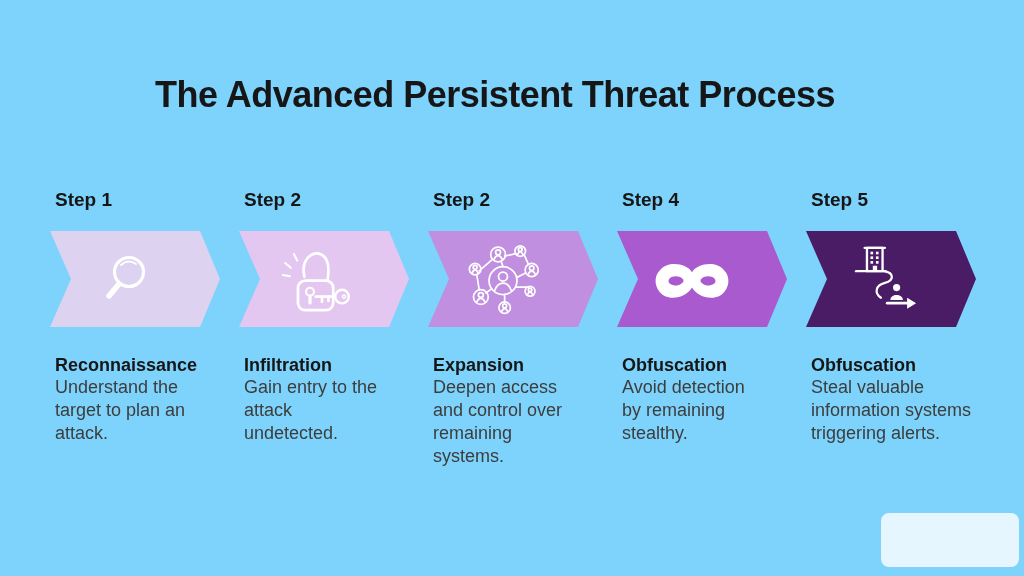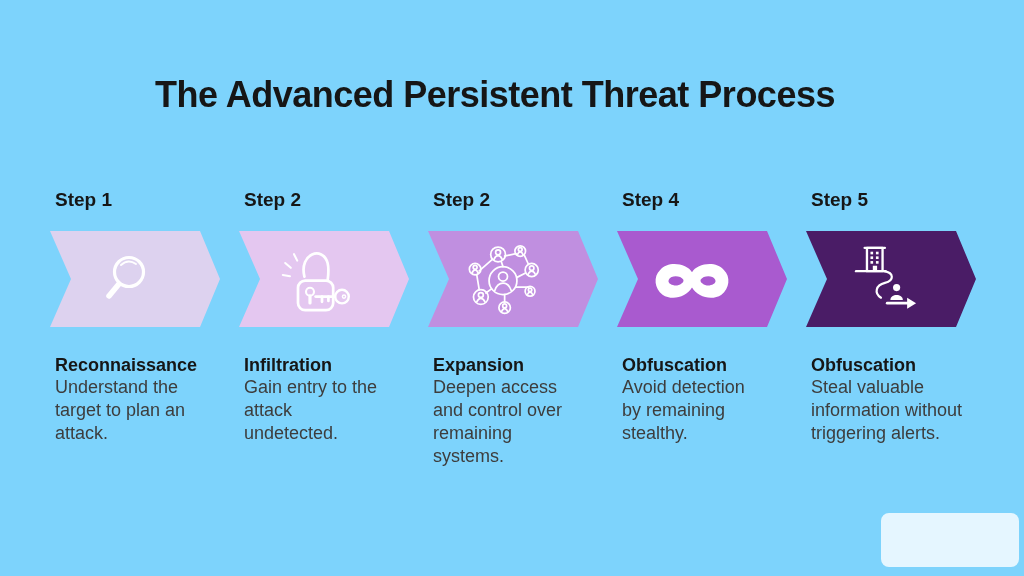--- a/index.html
+++ b/index.html
@@ -162,19 +162,19 @@
             <rect x="36.5" y="27" width="3.4" height="3.4"></rect>
             <rect x="43.5" y="27" width="3.4" height="3.4"></rect>
             <rect x="39.5" y="33" width="5.5" height="7"></rect>
             <circle cx="70" cy="61" r="4.6"></circle>
             <path d="M62,77 C62,68.5 78,68.5 78,77 Z"></path>
             <path d="M83.5,74 L95,81 L83.5,88 Z"></path>
           </g>
         </svg>
       </div>
       <div class="step-name">Obfuscation</div>
-      <div class="step-desc w5">Steal valuable information without triggering alerts.</div>
+      <div class="step-desc w5">Steal valuable information systems triggering alerts.</div>
     </div>
 
   </div>
 
   <div class="watermark"></div>
 </div>
 
 </body></html>

